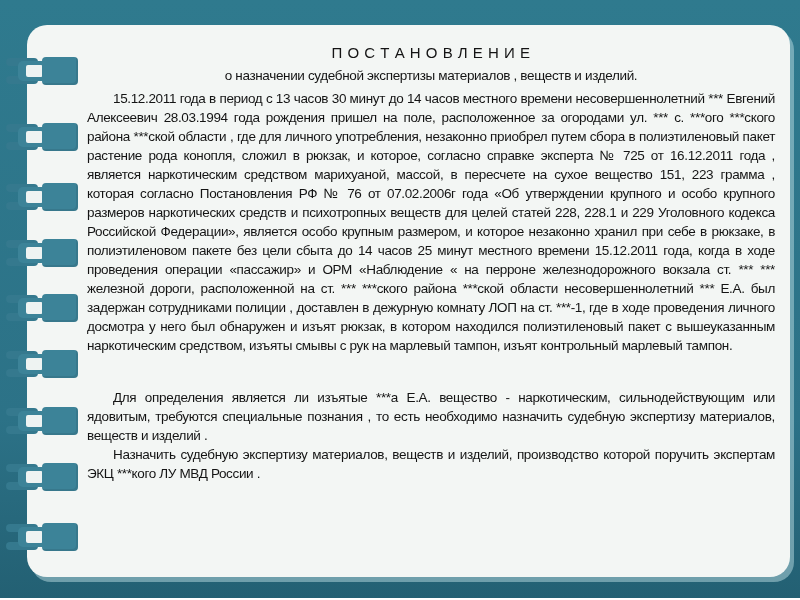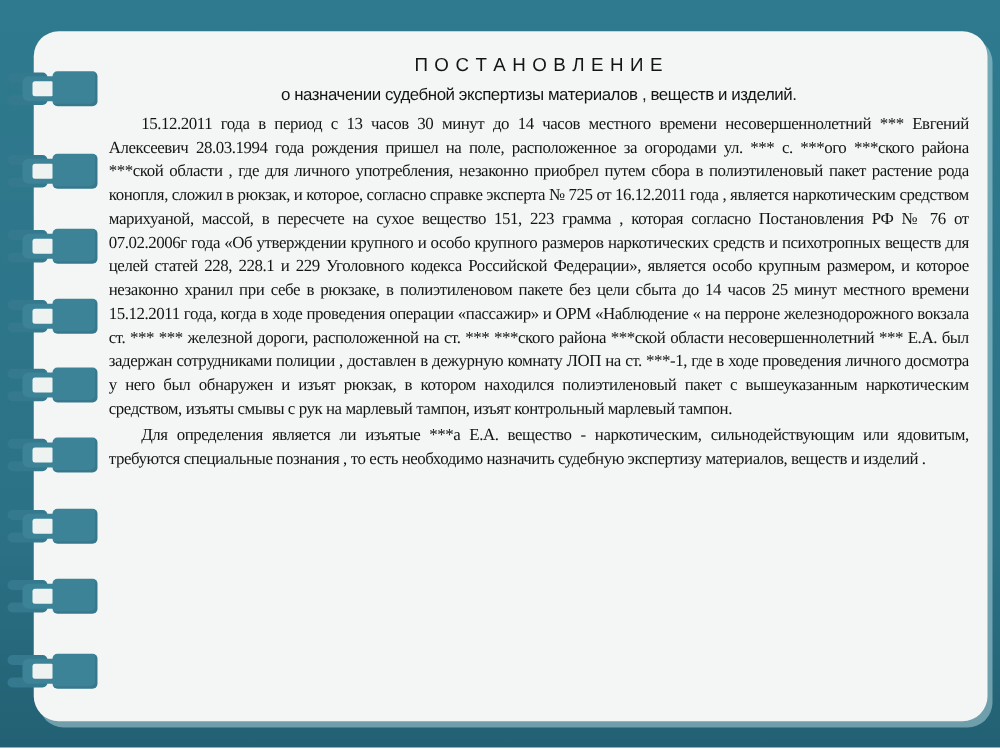--- a/index.html
+++ b/index.html
@@ -28,22 +28,22 @@
   .doc-title{
     text-align:center;font-size:15px;font-weight:normal;letter-spacing:0.5px;
     margin:2px 0 0 0;
   }
   .doc-subtitle{text-align:center;margin:4px;}
   .doc-heading{
     text-align:center;font-size:15px;font-weight:bold;letter-spacing:0.5px;
     margin:0;
   }
   p.para{margin:0;}
-  p.indent{text-indent:26px;font-family:Liberation Serif, serif;}
-  p.gap-before{margin-top:2px;}
+  p.indent{text-indent:26px;}
+  p.gap-before{margin-top:33px;}
 
   
   .clip{position:absolute;left:6px;width:72px;height:30px;z-index:3;}
   .clip .tail-top,.clip .tail-bot{
     position:absolute;left:0;width:32px;height:8px;
     background:#35798e;border-radius:4px;
   }
   .clip .tail-top{top:2px;}
   .clip .tail-bot{bottom:2px;}
   .clip .ring{
@@ -139,16 +139,17 @@
       </span>
       <span class="body"></span>
     </div>
 
   <div class="page" style="background:transparent;box-shadow:none;">
     <div class="content">
       <p class="doc-title">П О С Т А Н О В Л Е Н И Е</p>
       <p class="doc-subtitle">о назначении судебной экспертизы материалов , веществ и изделий.</p>
       <p class="para indent">15.12.2011 года  в период  с 13 часов  30  минут  до  14 часов местного времени    несовершеннолетний  ***  Евгений  Алексеевич  28.03.1994  года рождения пришел на поле, расположенное   за огородами   ул. ***  с. ***ого ***ского района ***ской области , где для личного употребления, незаконно приобрел путем сбора  в полиэтиленовый пакет  растение рода конопля, сложил в рюкзак,  и которое, согласно справке эксперта  № 725  от 16.12.2011 года , является наркотическим средством марихуаной, массой, в пересчете на сухое вещество 151, 223  грамма , которая согласно Постановления РФ № 76 от  07.02.2006г года «Об утверждении крупного и особо крупного размеров наркотических средств и психотропных веществ для целей статей 228, 228.1 и 229 Уголовного кодекса Российской Федерации», является особо крупным размером, и  которое незаконно хранил при себе в  рюкзаке, в полиэтиленовом пакете  без цели сбыта до 14 часов 25  минут местного времени  15.12.2011 года, когда  в ходе проведения  операции  «пассажир»  и ОРМ «Наблюдение «    на перроне железнодорожного вокзала ст. *** *** железной дороги, расположенной на ст. *** ***ского района ***ской области  несовершеннолетний  *** Е.А.   был задержан сотрудниками  полиции , доставлен в дежурную комнату ЛОП на ст. ***-1, где  в ходе проведения личного досмотра у него  был обнаружен и изъят    рюкзак, в котором находился полиэтиленовый пакет с  вышеуказанным  наркотическим  средством, изъяты  смывы с рук на марлевый тампон, изъят контрольный марлевый тампон.</p>
       <p class="para indent gap-before">Для  определения является ли изъятые  ***а  Е.А.    вещество - наркотическим, сильнодействующим или ядовитым, требуются специальные познания , то есть необходимо назначить  судебную экспертизу материалов, веществ и изделий .</p>
+      <p class="para indent">Назначить судебную экспертизу материалов, веществ и изделий, производство которой поручить экспертам ЭКЦ  ***кого ЛУ МВД России .</p>
     </div>
   </div>
 
 </div>
 
 </body></html>

